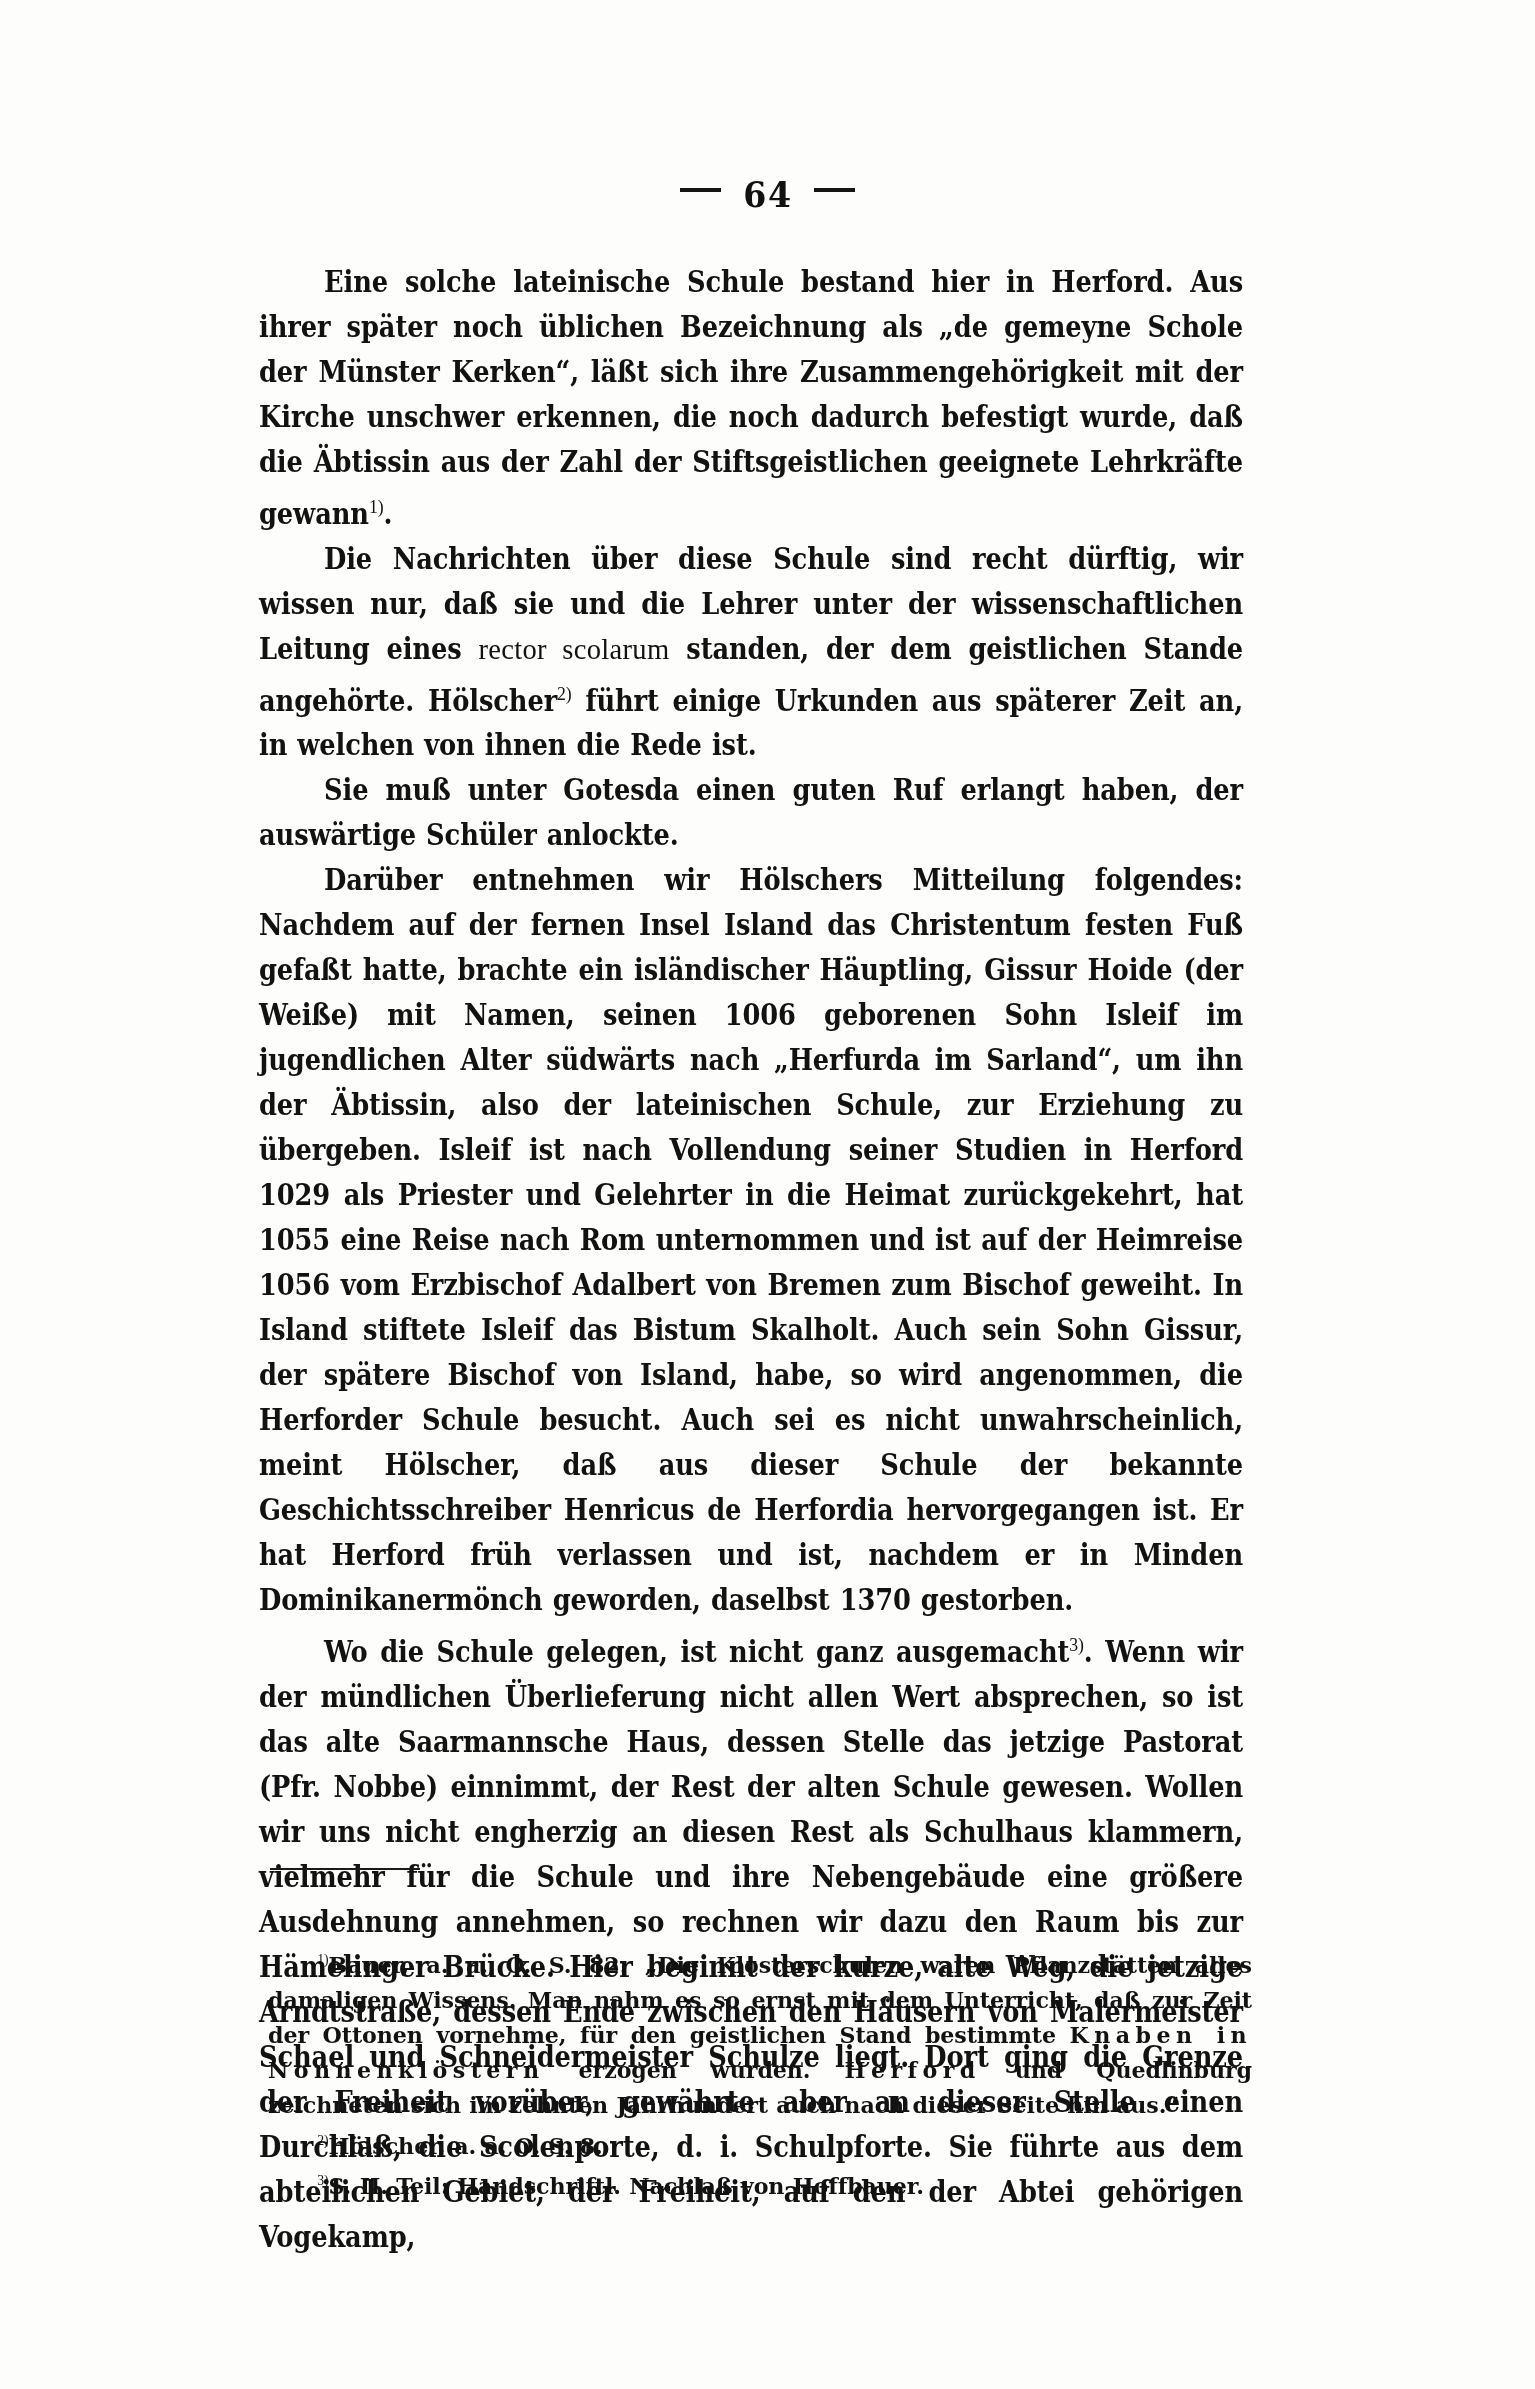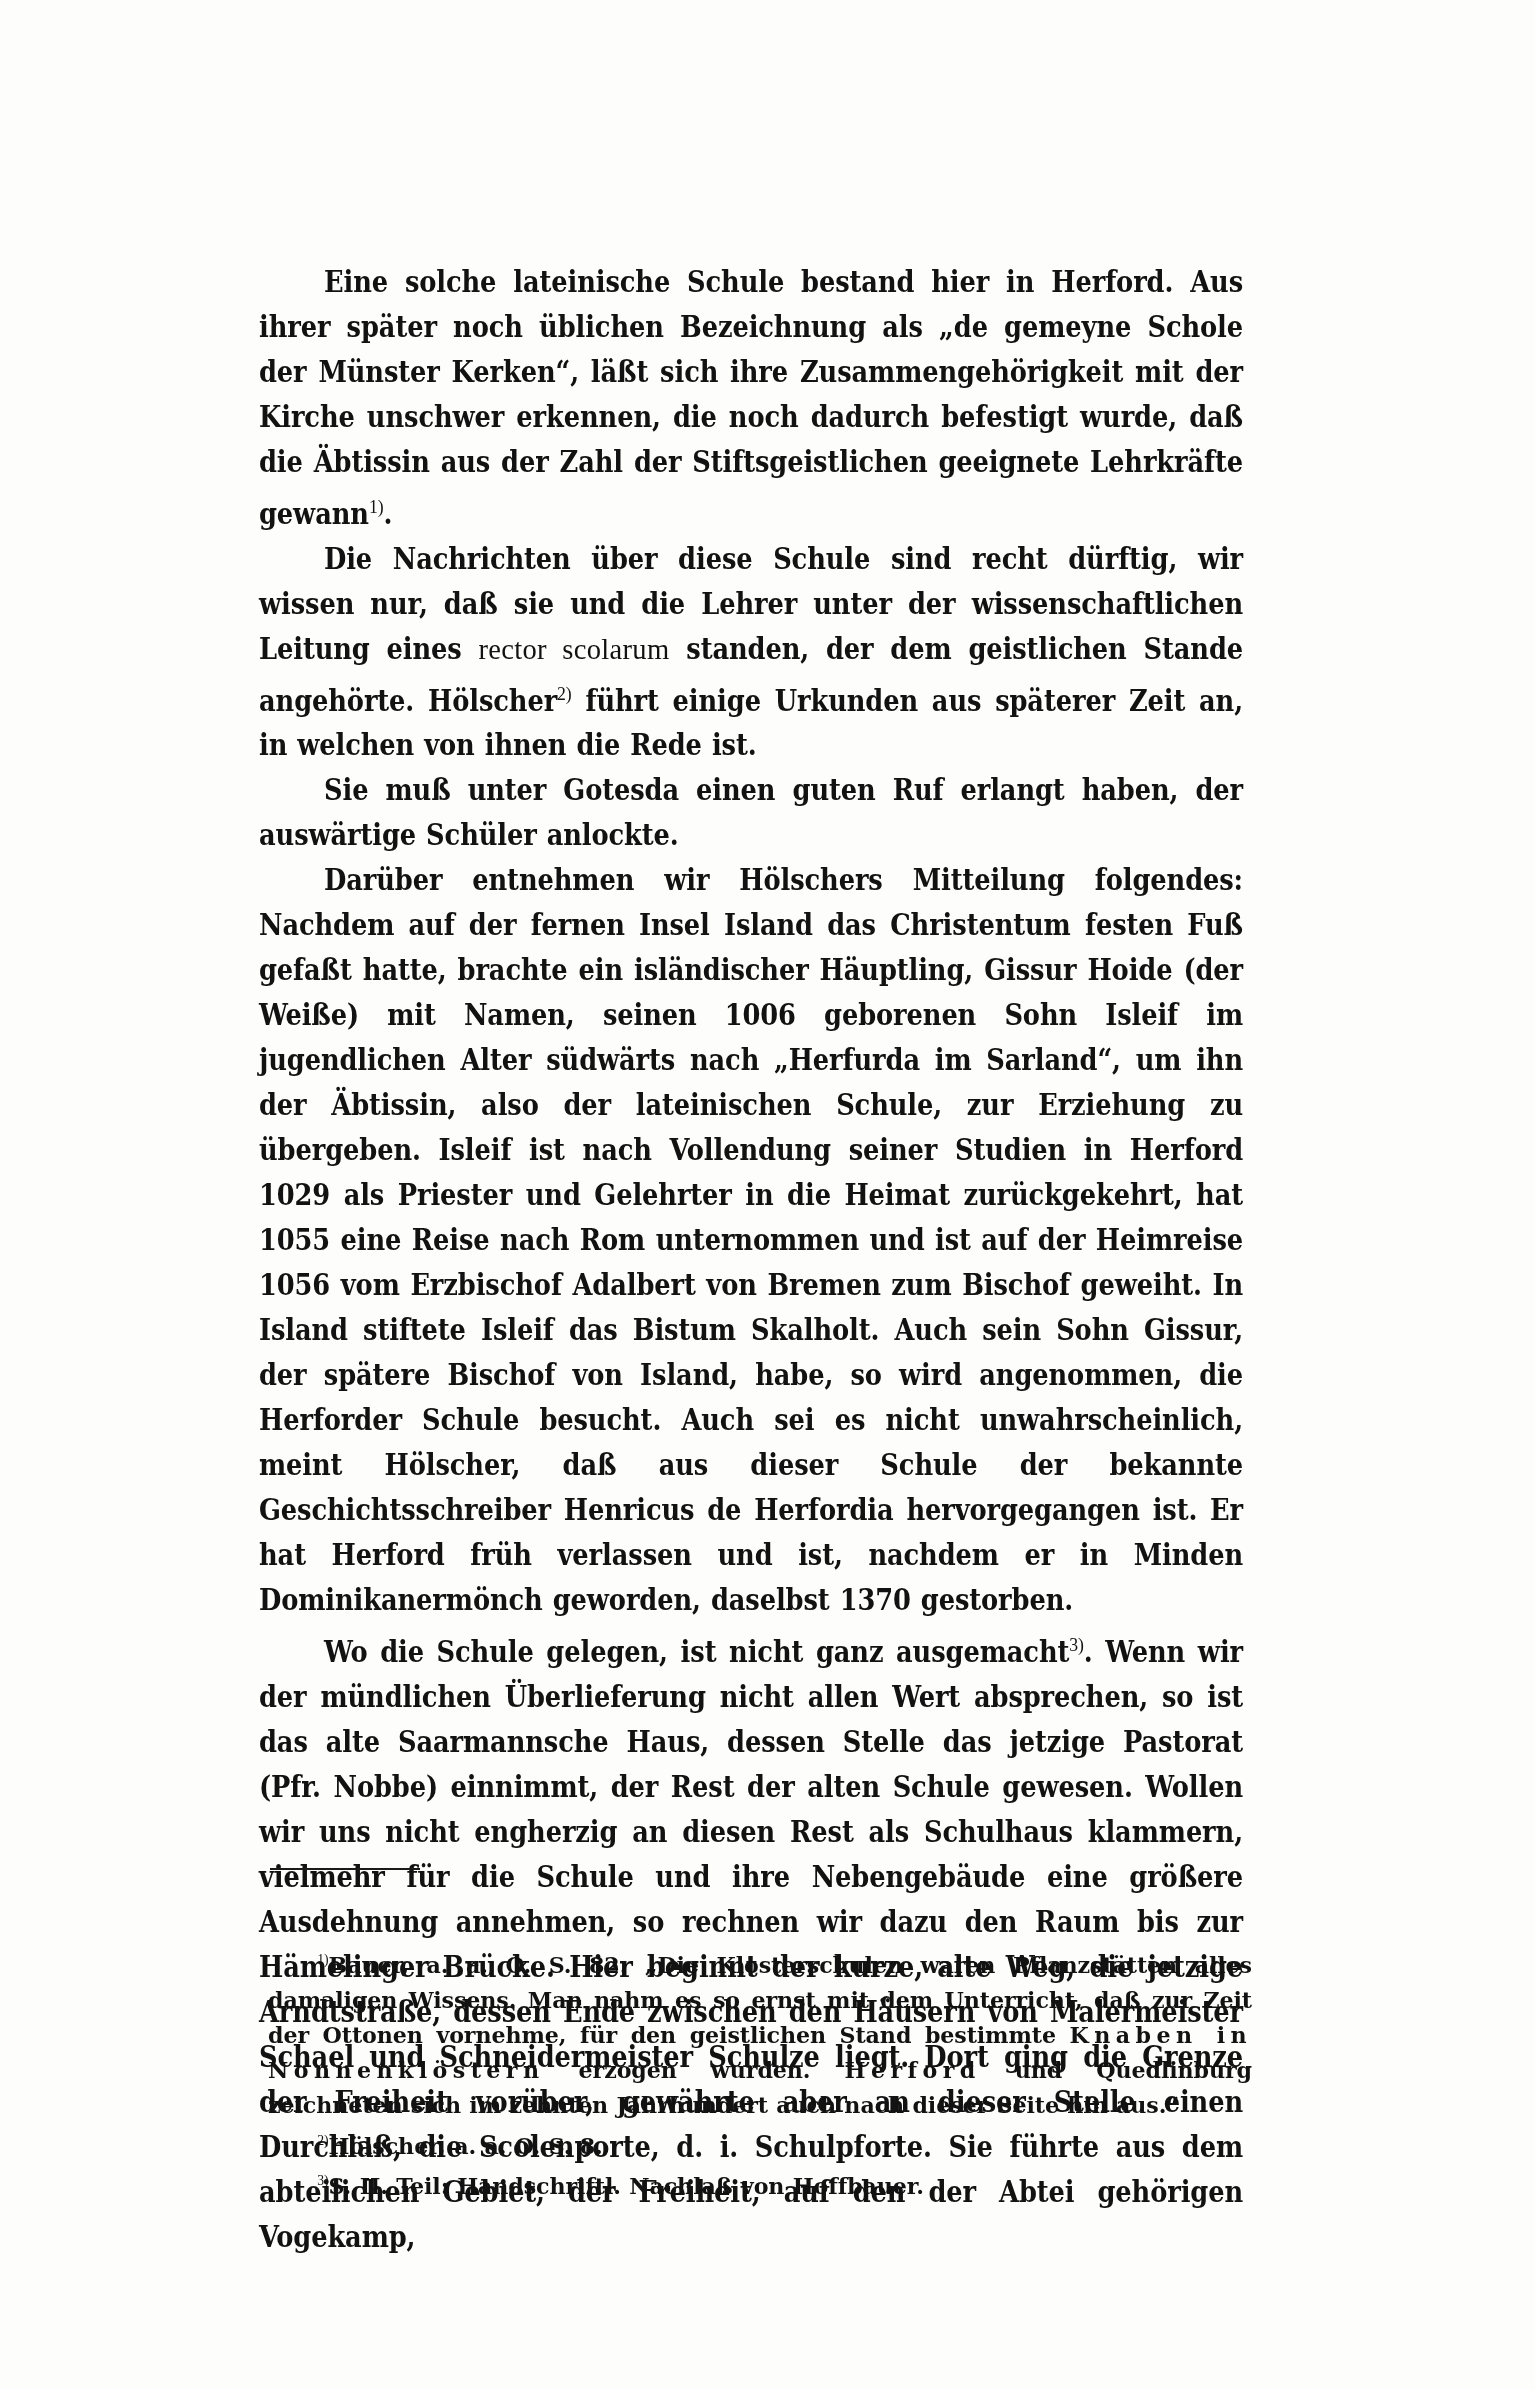--- a/index.html
+++ b/index.html
@@ -117,20 +117,23 @@
     transform: scaleX(0.985);
     transform-origin: left top;
   }
   p.fn.indent { text-indent: 50px; }
 </style>
 </head>
 <body>
 
 <div class="page">
 
+  <div class="folio">
+    <span class="rule"></span><span class="num">64</span><span class="rule"></span>
+  </div>
 
   <div class="textblock">
 
     <p class="para"><span>Eine solche lateinische Schule bestand hier in Herford. Aus ihrer später noch üblichen Bezeichnung als „de gemeyne Schole der Münster Kerken“, läßt sich ihre Zusammengehörigkeit mit der Kirche unschwer erkennen, die noch dadurch befestigt wurde, daß die Äbtissin aus der Zahl der Stiftsgeistlichen geeignete Lehrkräfte gewann</span><span class="sup">1)</span><span>.</span></p>
 
     <p class="para"><span>Die Nachrichten über diese Schule sind recht dürftig, wir wissen nur, daß sie und die Lehrer unter der wissenschaftlichen Leitung eines </span><span class="ant">rector scolarum</span><span> standen, der dem geistlichen Stande angehörte. Hölscher</span><span class="sup">2)</span><span> führt einige Urkunden aus späterer Zeit an, in welchen von ihnen die Rede ist.</span></p>
 
     <p class="para"><span>Sie muß unter Gotesda einen guten Ruf erlangt haben, der auswärtige Schüler anlockte.</span></p>
 
     <p class="para"><span>Darüber entnehmen wir Hölschers Mitteilung folgendes: Nachdem auf der fernen Insel Island das Christentum festen Fuß gefaßt hatte, brachte ein isländischer Häuptling, Gissur Hoide (der Weiße) mit Namen, seinen 1006 geborenen Sohn Isleif im jugendlichen Alter südwärts nach „Herfurda im Sarland“, um ihn der Äbtissin, also der lateinischen Schule, zur Erziehung zu übergeben. Isleif ist nach Vollendung seiner Studien in Herford 1029 als Priester und Gelehrter in die Heimat zurückgekehrt, hat 1055 eine Reise nach Rom unternommen und ist auf der Heimreise 1056 vom Erzbischof Adalbert von Bremen zum Bischof geweiht. In Island stiftete Isleif das Bistum Skalholt. Auch sein Sohn Gissur, der spätere Bischof von Island, habe, so wird angenommen, die Herforder Schule besucht. Auch sei es nicht unwahrscheinlich, meint Hölscher, daß aus dieser Schule der bekannte Geschichtsschreiber Henricus de Herfordia hervorgegangen ist. Er hat Herford früh verlassen und ist, nachdem er in Minden Dominikanermönch geworden, daselbst 1370 gestorben.</span></p>

